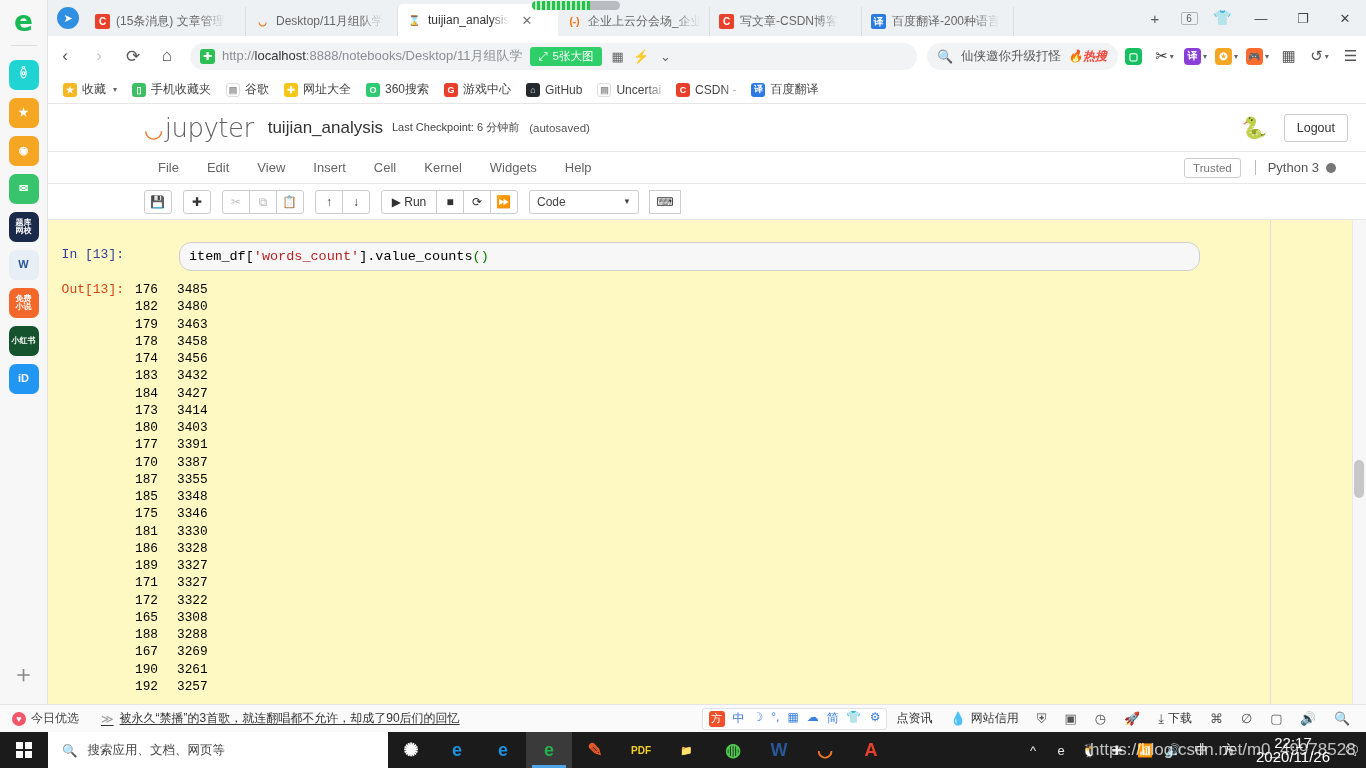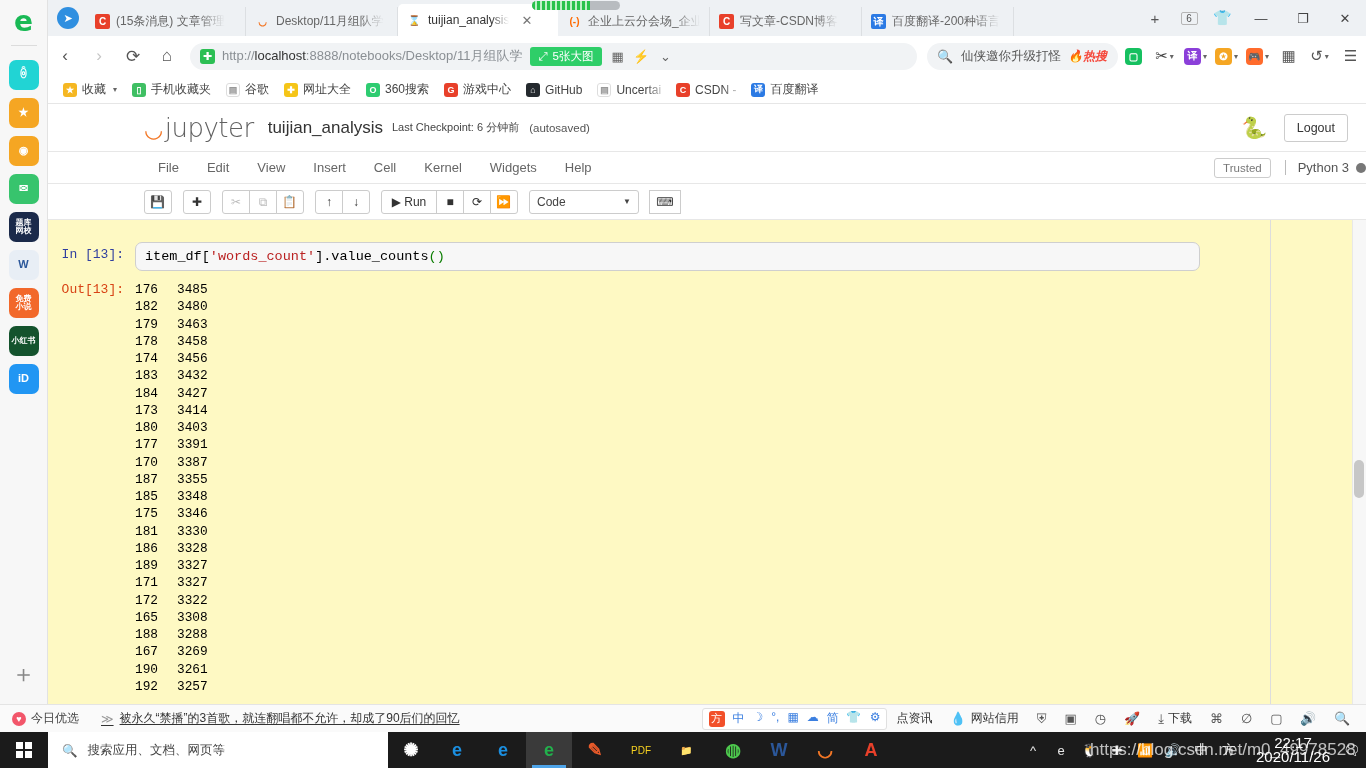--- a/index.html
+++ b/index.html
@@ -150,21 +150,21 @@
   .jp-saved { font-size: 11.5px; color: #555; margin-left: 10px; }
   .jp-right { margin-left: auto; display: flex; align-items: center; gap: 16px; }
   .py-logo { font-size: 21px; }
   .jp-logout { border: 1px solid #ccc; border-radius: 3px; font-size: 12.5px;
                color: #333; padding: 6px 12px; background: #fff; }
 
   #jp-menubar { height: 32px; border-bottom: 1px solid #e7e7e7;
                 display: flex; align-items: center; padding-left: 96px; }
   .jp-menu { font-size: 13px; color: #666; padding: 0 14px; }
   .jp-menu-right { margin-left: auto; display: flex; align-items: center;
-                   gap: 8px; }
+                   gap: 8px; padding-right: 30px; }
   .jp-trusted { border: 1px solid #ccc; border-radius: 3px; font-size: 11.5px;
                 color: #777; padding: 3px 8px; }
   .jp-kernel { font-size: 13px; color: #555; border-left: 1px solid #bbb;
                padding-left: 12px; margin-left: 6px; display: flex;
                align-items: center; gap: 7px; }
   .kdot { width: 10px; height: 10px; border-radius: 50%; background: #777; }
 
   #jp-toolbar { height: 36px; border-bottom: 1px solid #e7e7e7;
                 display: flex; align-items: center; padding-left: 96px; gap: 11px; }
   .tgrp { display: flex; }
@@ -194,23 +194,23 @@
                border-right: 1px solid #ddd; }
 
   .cell-in { display: flex; align-items: flex-start; padding: 22px 0 0 0; }
   .prompt {
     width: 86px; text-align: right; padding-right: 11px; flex: none;
     font-family: "Liberation Mono", monospace; font-size: 13px;
     color: #303f9f; padding-top: 5px;
   }
   .prompt.out { color: #d84315; padding-top: 1px; }
   .inputbox {
-    flex: 1; margin-right: 70px; border: 1px solid #cfcfcf; border-radius: 7px;
+    flex: 1; margin-right: 70px; border: 1px solid #cfcfcf; border-radius: 12px;
     background: #f7f7f7; padding: 6px 9px;
-    font-family: "Liberation Mono", monospace; font-size: 13.5px; color: #000;
+    font-family: "Liberation Mono", monospace; font-size: 13.5px; color: #000; margin-left: 44px;
   }
   .inputbox .str { color: #ba2121; }
   .inputbox .fn  { color: #0a7d00; }
   .outbox { flex: 1; font-family: "Liberation Mono", monospace;
             font-size: 12.8px; color: #000; line-height: 17.25px; }
   .orow { display: flex; }
   .oidx { width: 42px; text-align: left; }
   .oval { width: 100px; text-align: left; }
 
   
@@ -709,21 +709,21 @@
         <div class="tb-app">
           <span style="color: rgb(27, 143, 224); font-weight: bold;">e</span>
         </div>
         <div class="tb-app active">
           <span style="color: rgb(34, 177, 76); font-weight: bold;">e</span>
         </div>
         <div class="tb-app">
           <span style="color: rgb(232, 90, 42); font-weight: bold;">✎</span>
         </div>
         <div class="tb-app">
-          <span style="color: rgb(245, 208, 32); font-weight: normal; font-size: 10px;">PDF</span>
+          <span style="color: rgb(245, 208, 32); font-weight: bold; font-size: 10px;">PDF</span>
         </div>
         <div class="tb-app">
           <span style="color: rgb(245, 197, 24); font-weight: bold; font-size: 10px;">📁</span>
         </div>
         <div class="tb-app">
           <span style="color: rgb(77, 201, 77); font-weight: bold;">◍</span>
         </div>
         <div class="tb-app">
           <span style="color: rgb(43, 87, 154); font-weight: bold;">W</span>
         </div>

